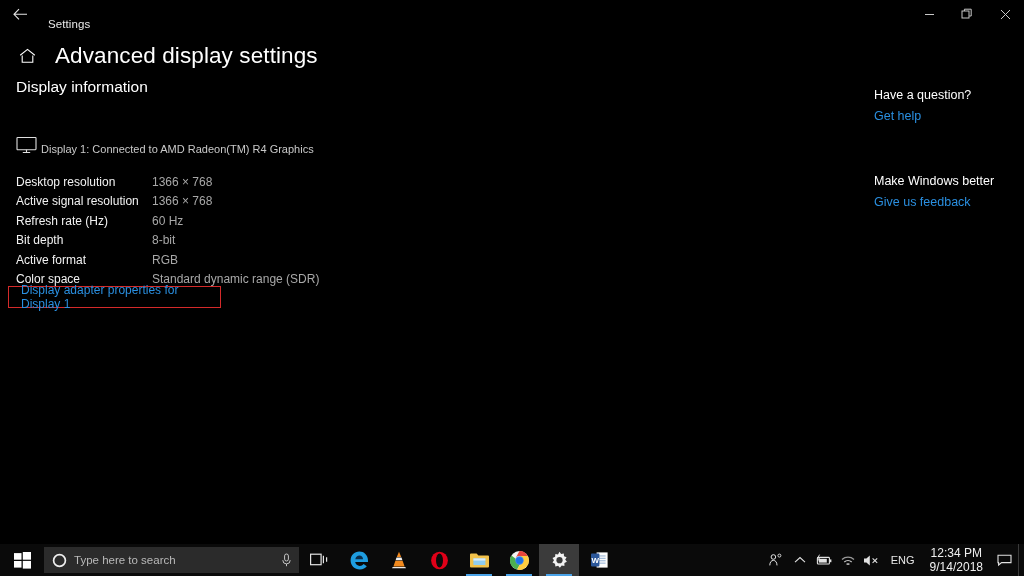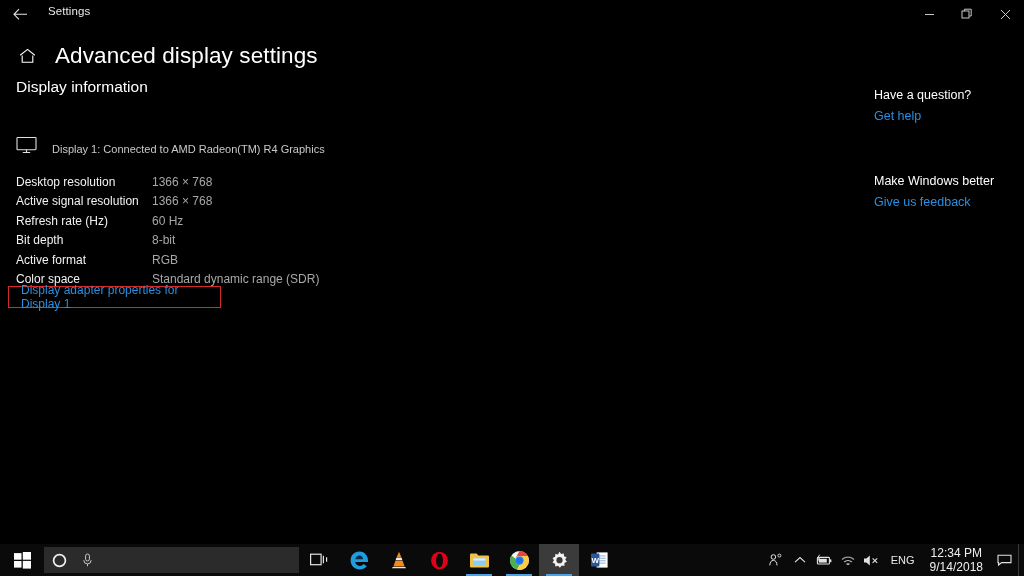--- a/index.html
+++ b/index.html
@@ -8,34 +8,34 @@
     background:#000; color:#fff;
     font-family:"Liberation Sans", sans-serif;
     -webkit-font-smoothing:antialiased;
   }
   #app { position:relative; width:1024px; height:576px; background:#000; }
 
   
   .titlebar { position:absolute; top:0; left:0; width:1024px; height:28px; background:#000; }
   .tb-back { position:absolute; left:8px; top:3px; width:24px; height:22px;
              display:flex; align-items:center; justify-content:center; color:#e6e6e6; }
-  .tb-title { position:absolute; left:48px; top:5px; font-size:11.5px; color:#e8e8e8; letter-spacing:.1px; }
+  .tb-title { position:absolute; left:48px; top:18px; font-size:11.5px; color:#e8e8e8; letter-spacing:.1px; }
   .tb-ctrls { position:absolute; right:0; top:0; height:28px; display:flex; }
   .tb-btn { width:38px; height:28px; display:flex; align-items:center; justify-content:center; color:#c8c8c8; }
 
   
   .page-head { position:absolute; left:0; top:38px; width:100%; height:36px; display:flex; align-items:center; }
   .home-ic { margin-left:16px; width:22px; display:flex; align-items:center; justify-content:center; color:#fff; }
   .page-title { margin-left:17px; font-size:22.5px; font-weight:400; color:#fff; letter-spacing:.1px; }
 
   
   .section-title { position:absolute; left:16px; top:78px; font-size:15.5px; color:#fff; }
   .mon-row { position:absolute; left:16px; top:134px; display:flex; align-items:flex-end; }
   .mon-ic { width:24px; height:22px; display:flex; align-items:center; color:#e0e0e0; }
-  .mon-text { margin-left:12px; font-size:11px; color:#c9c9c9; padding-bottom:1px; }
+  .mon-text { margin-left:1px; font-size:11px; color:#c9c9c9; padding-bottom:1px; }
 
   .specs { position:absolute; left:16px; top:172px; }
   .spec-row { display:flex; height:19.5px; align-items:center; }
   .spec-k { width:136px; font-size:12px; color:#f2f2f2; }
   .spec-v { font-size:12px; color:#a8a8a8; }
 
   .adapter-wrap { position:absolute; left:8px; top:286px; width:213px; height:22px;
                   border:1px solid #d42a2a; display:flex; align-items:center; }
   .adapter-link { margin-left:12px; font-size:12px; color:#2a8fe0; cursor:pointer; }
 
@@ -172,20 +172,21 @@
         <rect x="8.8" y="8.9" width="8.2" height="7.7" fill="#fff"></rect>
       </svg>
     </div>
 
     <div class="searchbox">
       <div class="cortana">
         <svg width="15" height="15" viewBox="0 0 15 15">
           <circle cx="7.5" cy="7.5" r="5.9" stroke="#f0f0f0" stroke-width="1.7" fill="none"></circle>
         </svg>
       </div>
+      <div class="search-ph">Type here to search</div>
       <div class="mic">
         <svg width="13" height="14" viewBox="0 0 13 14">
           <rect x="4.6" y="1" width="3.8" height="7" rx="1.9" stroke="#c6c6c6" stroke-width="1" fill="none"></rect>
           <path d="M2.8 7.2 A3.7 3.7 0 0 0 10.2 7.2 M6.5 11 V13.2" stroke="#c6c6c6" stroke-width="1" fill="none"></path>
         </svg>
       </div>
     </div>
 
     <div class="tb-icon">
       <svg width="19" height="16" viewBox="0 0 19 16">

